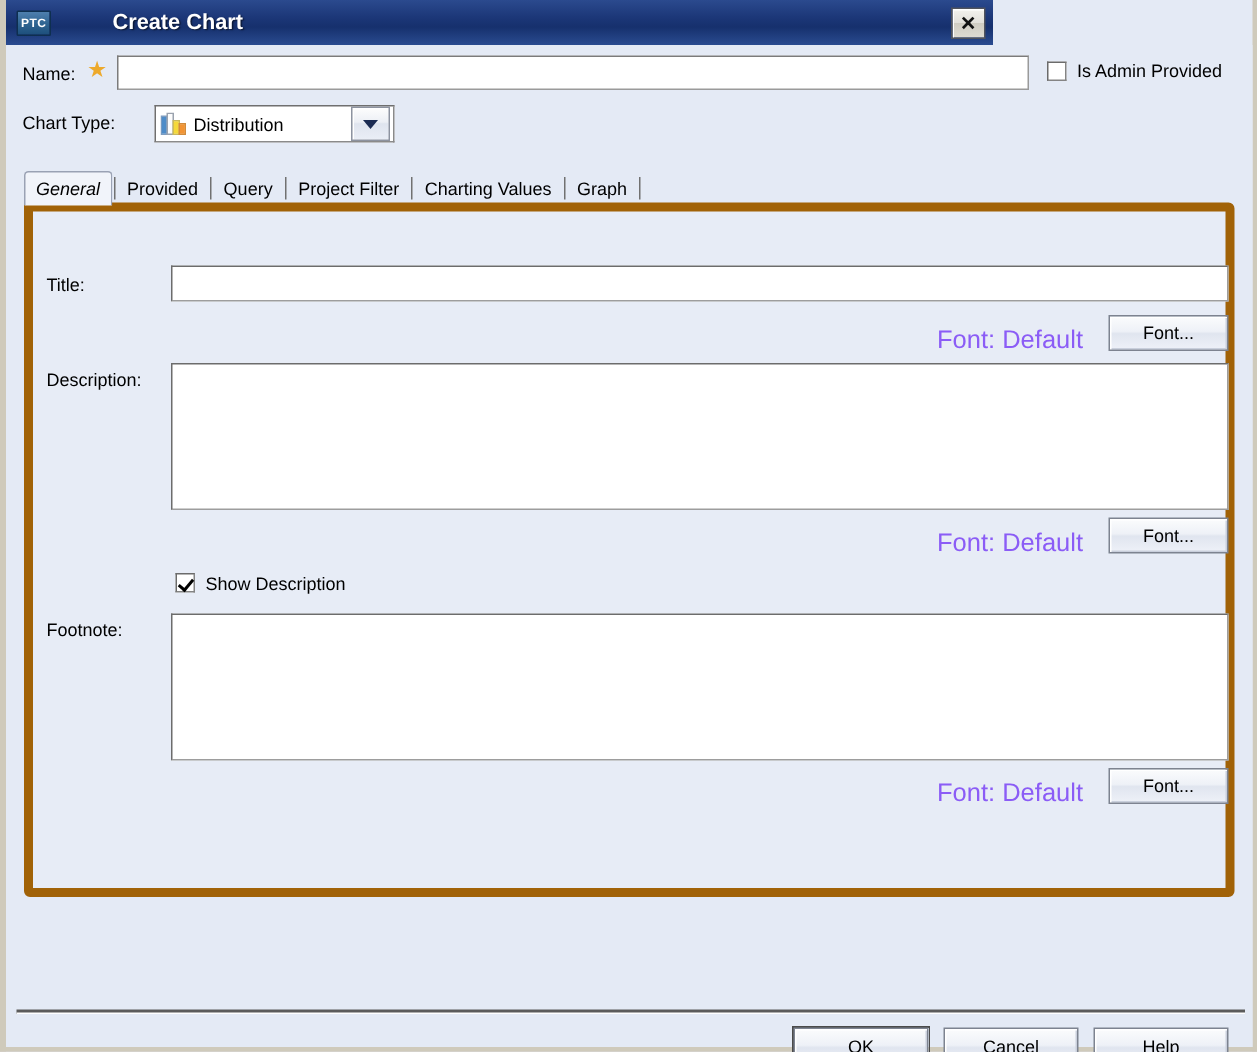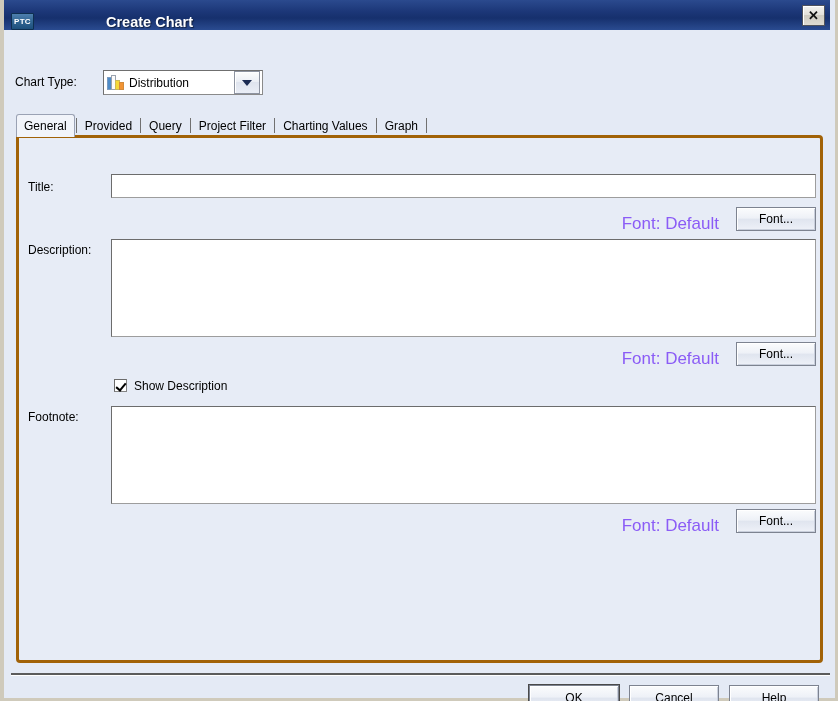--- a/index.html
+++ b/index.html
@@ -27,27 +27,26 @@
     border-right: 3px solid #cfcabb;
     border-bottom: 3px solid #cfcabb;
     border-top: 0;
     background: #e4eaf5;
   }
 
   
   .titlebar {
     position: absolute;
     left: 0; top: 0;
-    width: 826px;
+    width: 658px;
     height: 30px;
     background: linear-gradient(to bottom, #2b4a8e 0%, #1c3778 38%, #16306d 60%, #2a4b90 100%);
     border-bottom: 1px solid #6e7a99;
     display: flex;
-    align-items: flex-end;
-    gap: 31px;
+    align-items: center;
   }
   .ptc-logo {
     width: 21px;
     height: 15px;
     margin-left: 7px;
     margin-right: 6px;
     background: linear-gradient(to bottom, #4e7fae 0%, #2e6390 55%, #1d4f7c 100%);
     border: 1px solid #0e2f50;
     border-radius: 1px;
     color: #ffffff;
@@ -257,39 +256,40 @@
   .tab.selected {
     background: #f1f4fa;
     border: 1px solid #9aa2b4;
     border-bottom: none;
     border-top-left-radius: 3px;
     border-top-right-radius: 3px;
     height: 22px;
     line-height: 22px;
     margin-bottom: -1px;
     z-index: 4;
+    font-style: italic;
   }
   .tab-sep {
     width: 1px;
     height: 15px;
     background: #717171;
     margin: 0 1px 3px 1px;
     flex: 0 0 auto;
   }
 
   
   .panel {
     position: absolute;
     left: 12px;
     top: 105px;
     width: 807px;
-    height: 528px;
+    height: 463px;
     box-sizing: border-box;
     background: #e7ecf6;
-    border: 3px solid #a16207;
+    border: 6px solid #a16207;
     border-radius: 4px;
     border-top-left-radius: 0;
   }
 
   .f-label {
     position: absolute;
     font-size: 12px;
     font-family: "Liberation Sans", sans-serif;
     color: #000;
   }
@@ -379,20 +379,29 @@
   <div class="titlebar">
     <div class="ptc-logo">PTC</div>
     <div class="title-text">Create Chart</div>
     <div class="title-close">
       <span>✕</span>
     </div>
   </div>
 
   <div class="client">
 
+    <div class="row-name">
+      <div class="lbl name-label">Name:</div>
+      <div class="req-star">★</div>
+      <input class="name-input" type="text" value="" style="">
+      <div class="admin-wrap">
+        <div class="cb"></div>
+        <div class="admin-label">Is Admin Provided</div>
+      </div>
+    </div>
 
     <div class="row-type">
       <div class="lbl type-label">Chart Type:</div>
       <div class="combo">
         <svg class="chart-icon" viewBox="0 0 17 16">
           <rect x="0.5" y="2.5" width="4" height="12" fill="#b9d3ee" stroke="#7d9cc0"></rect>
           <rect x="0.9" y="3" width="3.2" height="11" fill="#4e8cc8"></rect>
           <rect x="4.5" y="0.5" width="4" height="14" fill="#fcfcfc" stroke="#9aa2ae"></rect>
           <rect x="8.5" y="5.5" width="4" height="9" fill="#fdf0a5" stroke="#c9b85b"></rect>
           <rect x="8.9" y="6" width="3.2" height="8" fill="#f5d93a"></rect>

